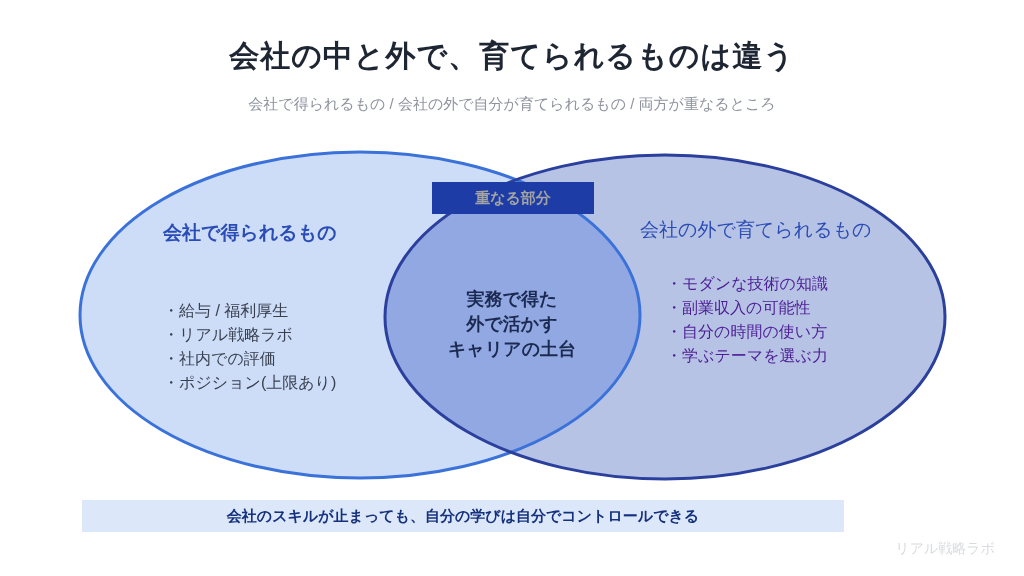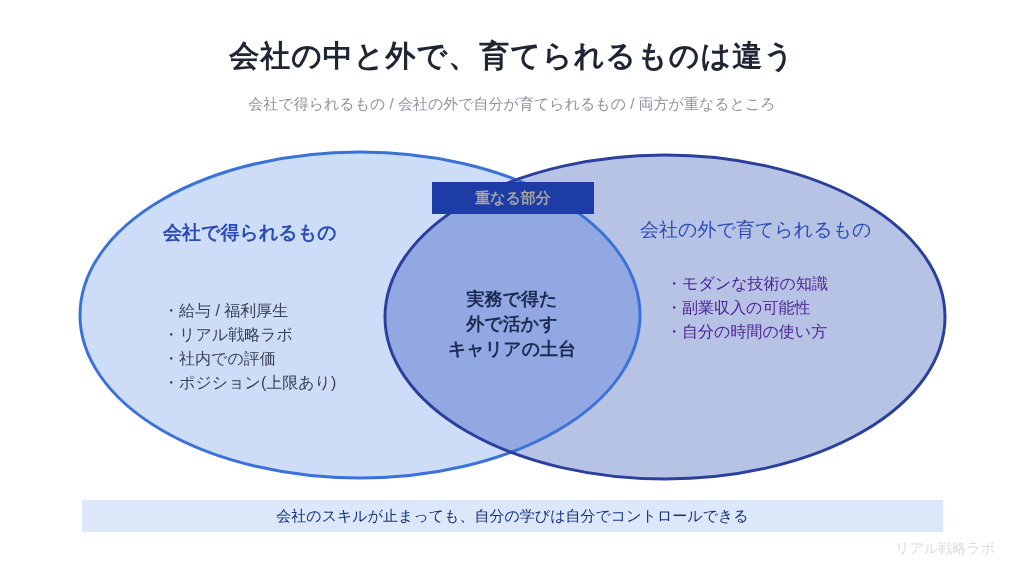--- a/index.html
+++ b/index.html
@@ -55,24 +55,24 @@
     z-index: 4; list-style: none;
   }
   .center-text {
     position: absolute; left: 402px; top: 287px; width: 220px;
     text-align: center;
     font-size: 18px; font-weight: bold; line-height: 25px; color: #1c2a52;
     z-index: 4;
   }
 
   .banner {
-    position: absolute; left: 82px; top: 500px; width: 861px; height: 32px;
+    position: absolute; left: 82px; top: 500px; width: 762px; height: 32px;
     background: #dce8fa;
     text-align: center; line-height: 32px;
-    font-size: 15px; font-weight: normal; color: #15307c;
+    font-size: 15px; font-weight: bold; color: #15307c;
     z-index: 3;
   }
   .watermark {
     position: absolute; right: 29px; top: 540px;
     font-size: 14px; color: #d9dbde;
     z-index: 3;
   }
 </style>
 </head>
 <body>
@@ -107,20 +107,21 @@
     <li>・リアル戦略ラボ</li>
     <li>・社内での評価</li>
     <li>・ポジション(上限あり)</li>
   </ul>
 
   <div class="right-heading">会社の外で育てられるもの</div>
   <ul class="right-list">
     <li>・モダンな技術の知識</li>
     <li>・副業収入の可能性</li>
     <li>・自分の時間の使い方</li>
+    <li>・学ぶテーマを選ぶ力</li>
   </ul>
 
   <div class="center-text">
     <div>実務で得た</div>
     <div>外で活かす</div>
     <div>キャリアの土台</div>
   </div>
 
   <div class="banner">会社のスキルが止まっても、自分の学びは自分でコントロールできる</div>
   <div class="watermark">リアル戦略ラボ</div>

